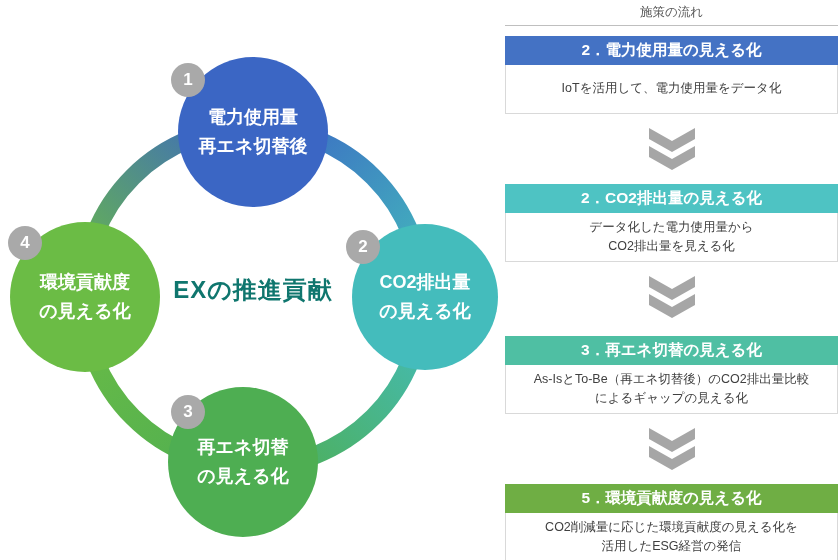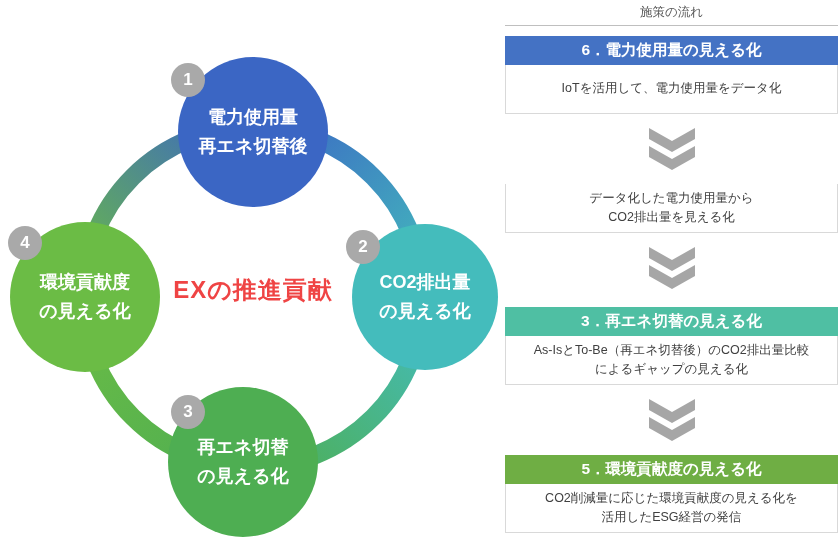--- a/index.html
+++ b/index.html
@@ -29,21 +29,21 @@
     color:#ffffff;font-weight:bold;font-size:17px;
     display:flex;align-items:center;justify-content:center;
   }
   .b1{left:171px;top:63px;}
   .b2{left:346px;top:230px;}
   .b3{left:171px;top:395px;}
   .b4{left:8px;top:226px;}
   .center-title{
     position:absolute;left:103px;top:274px;width:300px;
     text-align:center;font-size:24px;font-weight:bold;
-    color:#ef4444;letter-spacing:1px;
+    color:#0f766e;letter-spacing:1px;
   }
 
   
   .flow{position:absolute;left:505px;top:0;width:333px;height:560px;}
   .flow-title{text-align:center;font-size:12.5px;color:#595959;padding-top:4px;font-family:Liberation Mono, monospace;}
   .flow-rule{border-bottom:1px solid #BFBFBF;margin-top:4px;}
   .step{margin-top:0;}
   .step.first{margin-top:10px;}
   .step-header{
     color:#ffffff;font-weight:bold;font-size:15.5px;
@@ -113,30 +113,31 @@
     <div class="badge b4" style="background-color: rgb(169, 169, 169);">4</div>
 
     <div class="center-title">EXの推進貢献</div>
   </div>
 
   <div class="flow">
     <div class="flow-title">施策の流れ</div>
     <div class="flow-rule"></div>
 
     <div class="step first">
-      <div class="step-header" style="background-color: rgb(68, 114, 196);">6．電力使用量の見える化</div>
+      <div class="step-header" style="background-color: rgb(68, 114, 196);">2．電力使用量の見える化</div>
       <div class="step-body">IoTを活用して、電力使用量をデータ化</div>
     </div>
 
     <svg class="chevrons" viewBox="0 0 46 42">
       <polygon points="0,0 23,13 46,0 46,11 23,24 0,11" style="fill: rgb(166, 166, 166);"></polygon>
       <polygon points="0,18 23,31 46,18 46,29 23,42 0,29" style="fill: rgb(166, 166, 166);"></polygon>
     </svg>
 
     <div class="step">
+      <div class="step-header" style="background-color: rgb(78, 195, 195);">2．CO2排出量の見える化</div>
       <div class="step-body">データ化した電力使用量から
 CO2排出量を見える化</div>
     </div>
 
     <svg class="chevrons" viewBox="0 0 46 42">
       <polygon points="0,0 23,13 46,0 46,11 23,24 0,11" style="fill: rgb(166, 166, 166);"></polygon>
       <polygon points="0,18 23,31 46,18 46,29 23,42 0,29" style="fill: rgb(166, 166, 166);"></polygon>
     </svg>
 
     <div class="step">

